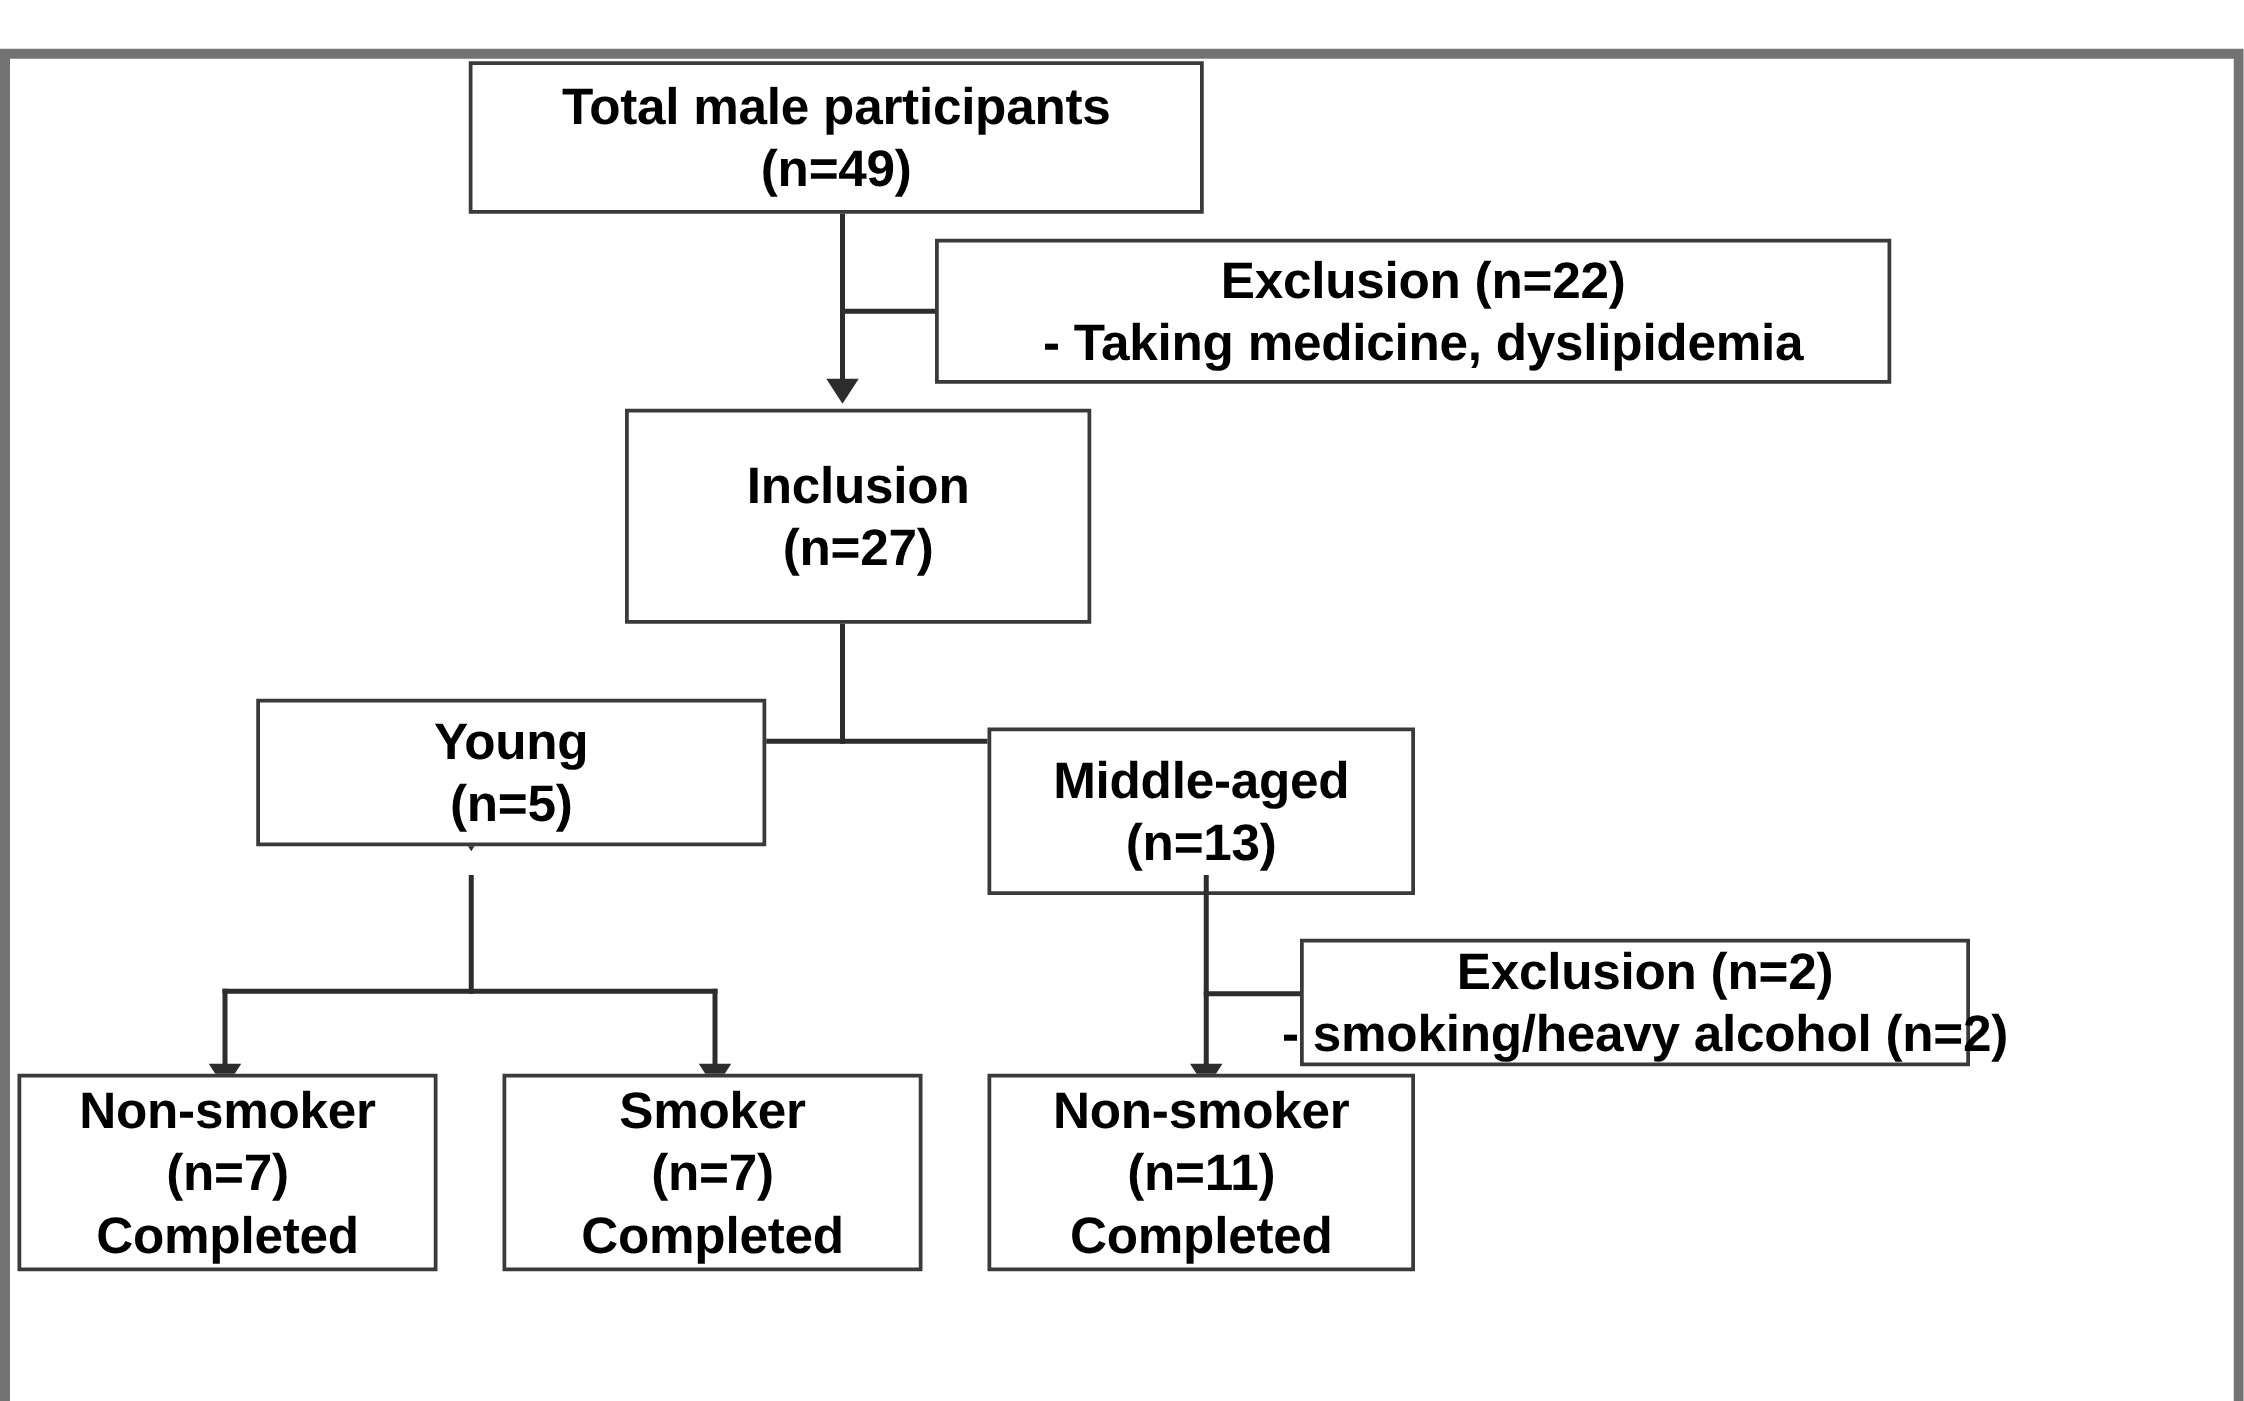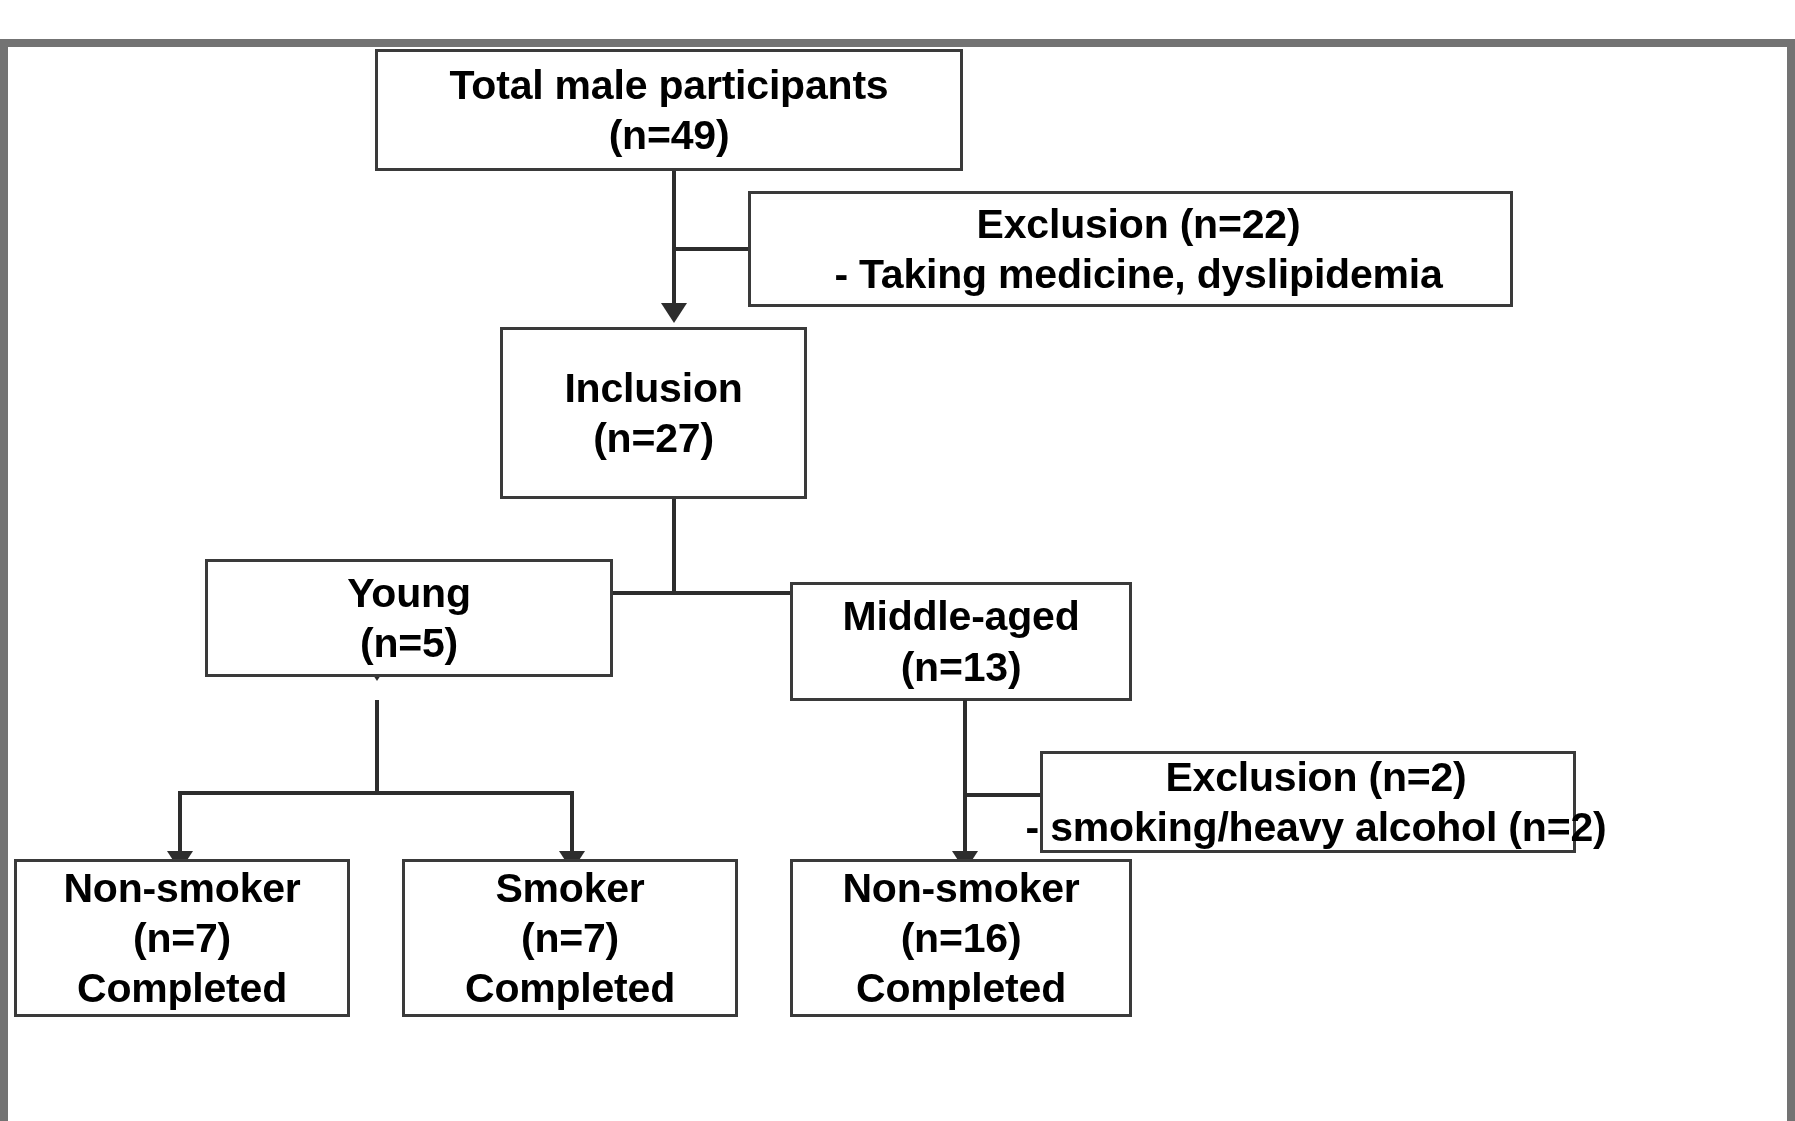--- a/index.html
+++ b/index.html
@@ -72,41 +72,41 @@
     <div class="vline" style="left:664px; top:124px; height:134px;"></div>
     <div class="arrow" style="left:653px; top:256px;"></div>
 
     <div class="hline" style="left:664px; top:200px; width:78px;"></div>
 
     <div class="node excl" style="left:740px; top:144px; width:765px; height:116px;">
       <span class="ln">Exclusion (n=22)</span>
       <span class="ln">- Taking medicine, dyslipidemia</span>
     </div>
 
-    <div class="node" style="left:492px; top:280px; width:307px; height:172px;">
+    <div class="node" style="left:492px; top:280px; width:373px; height:172px;">
       <span class="ln">Inclusion</span>
       <span class="ln">(n=27)</span>
     </div>
 
     <div class="vline" style="left:664px; top:452px; height:96px;"></div>
 
     <div class="hline" style="left:367px; top:544px; width:680px;"></div>
 
     <div class="vline" style="left:367px; top:544px; height:72px;"></div>
     <div class="arrow" style="left:356px; top:614px;"></div>
 
     <div class="vline" style="left:1043px; top:544px; height:72px;"></div>
     <div class="arrow" style="left:1032px; top:614px;"></div>
 
     <div class="node" style="left:197px; top:512px; width:408px; height:118px;">
       <span class="ln">Young</span>
       <span class="ln">(n=5)</span>
     </div>
 
-    <div class="node" style="left:782px; top:535px; width:342px; height:119px;">
+    <div class="node" style="left:782px; top:535px; width:342px; height:134px;">
       <span class="ln">Middle-aged</span>
       <span class="ln">(n=13)</span>
     </div>
 
     <div class="vline" style="left:367px; top:653px; height:95px;"></div>
     <div class="hline" style="left:170px; top:744px; width:396px;"></div>
     <div class="vline" style="left:170px; top:744px; height:62px;"></div>
     <div class="arrow" style="left:159px; top:804px;"></div>
     <div class="vline" style="left:562px; top:744px; height:62px;"></div>
     <div class="arrow" style="left:551px; top:804px;"></div>
@@ -127,18 +127,18 @@
     </div>
 
     <div class="node" style="left:394px; top:812px; width:336px; height:158px;">
       <span class="ln">Smoker</span>
       <span class="ln">(n=7)</span>
       <span class="ln">Completed</span>
     </div>
 
     <div class="node" style="left:782px; top:812px; width:342px; height:158px;">
       <span class="ln">Non-smoker</span>
-      <span class="ln">(n=16)</span>
+      <span class="ln">(n=11)</span>
       <span class="ln">Completed</span>
     </div>
 
   </div>
 </div>
 
 </body></html>

